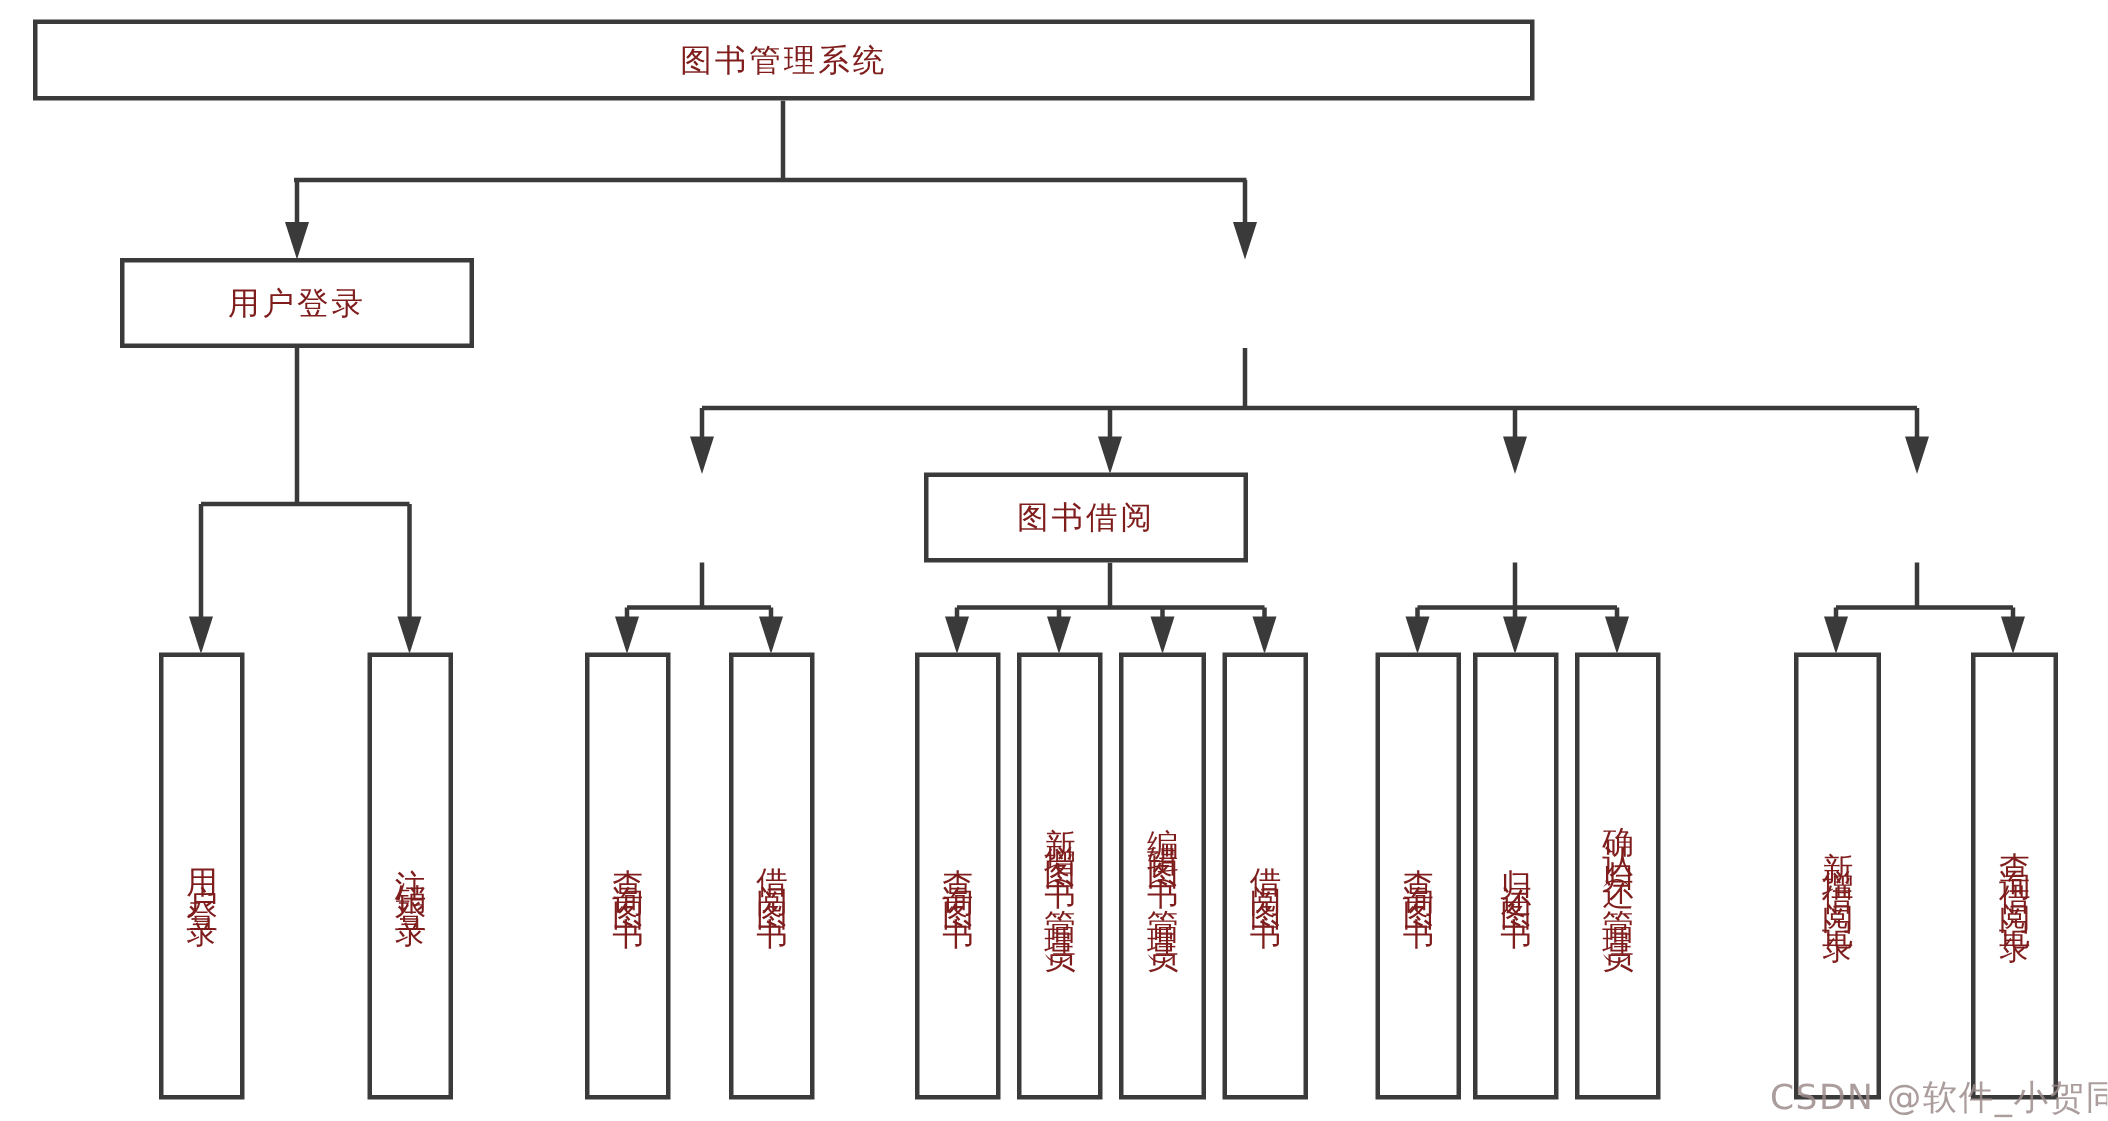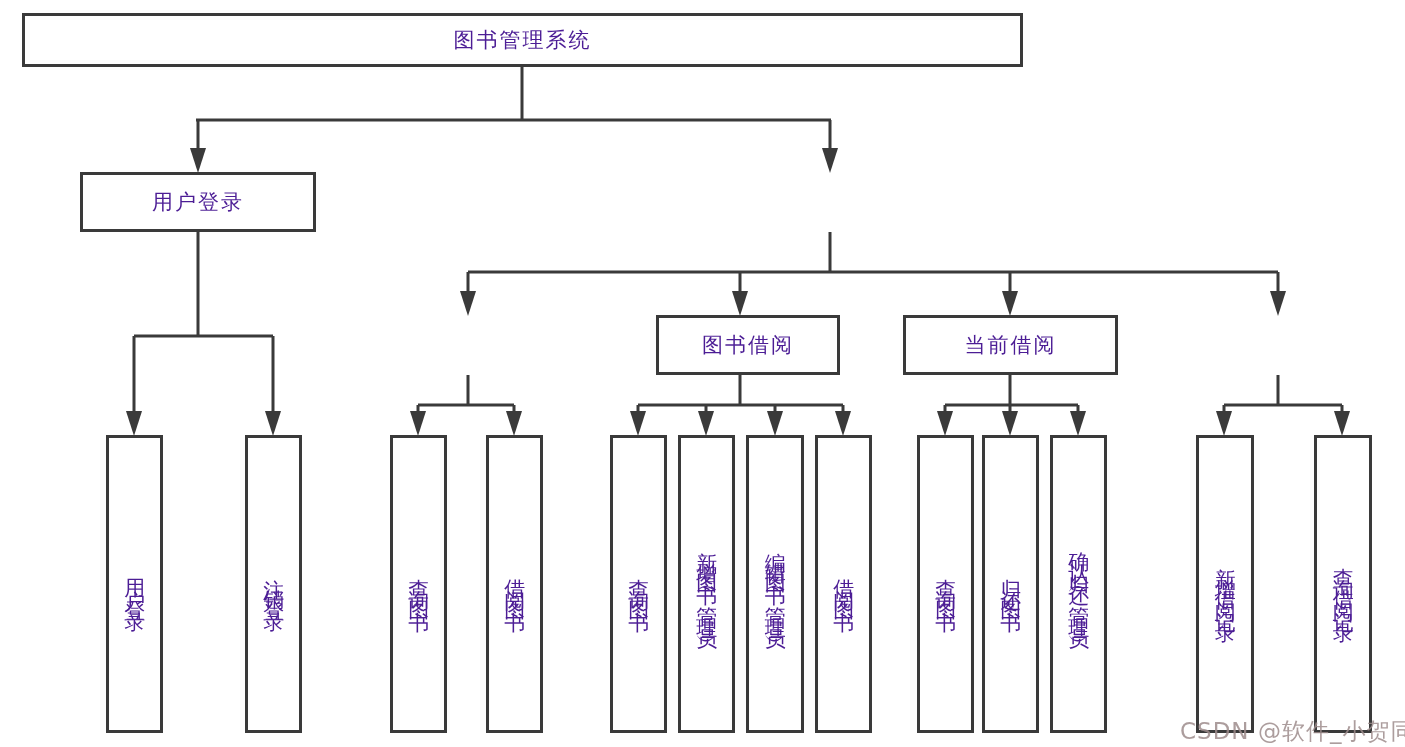--- a/index.html
+++ b/index.html
@@ -3,21 +3,21 @@
 <meta charset="utf-8">
 <style>
   html,body { margin:0; padding:0; background:#ffffff; }
   #stage {
     position:relative; width:1405px; height:747px; background:#ffffff;
     font-family:"DejaVu Sans","Liberation Sans",sans-serif; overflow:hidden;
   }
   #wires { position:absolute; left:0; top:0; width:1405px; height:747px; }
   .box {
     position:absolute; box-sizing:border-box; background:#ffffff;
-    border:3px solid #3a3a3a; color:#4c1d95;
+    border:3px solid #3a3a3a; color:#7f1d1d;
     display:flex; align-items:center; justify-content:center;
     font-size:21px; line-height:1.25; z-index:2; white-space:nowrap;
   }
   .h { letter-spacing:2px; }
   .v {
     writing-mode:vertical-rl; text-orientation:mixed;
     letter-spacing:11px; white-space:normal;
   }
   #watermark {
     position:absolute; left:1180px; top:716px; z-index:3;
@@ -67,22 +67,21 @@
       <polygon points="1070,411 1086,411 1078,436"></polygon>
       <polygon points="1216,411 1232,411 1224,436"></polygon>
       <polygon points="1334,411 1350,411 1342,436"></polygon>
     </g>
   </svg>
 
   <div class="box h" style="left:22px;top:13px;width:1001px;height:54px">图书管理系统</div>
 
   <div class="box h" style="left:80px;top:172px;width:236px;height:60px">用户登录</div>
 
-  <div class="box h" style="left:656px;top:315px;width:184px;height:60px">图书借阅</div>
-  <div class="box h" style="left:903px;top:315px;width:215px;height:60px">当前借阅</div>
+  <div class="box h" style="left:616px;top:315px;width:216px;height:60px">图书借阅</div>
 
   <div class="box v" style="left:106px;top:435px;width:57px;height:298px">用户登录</div>
   <div class="box v" style="left:245px;top:435px;width:57px;height:298px">注销登录</div>
 
   <div class="box v" style="left:390px;top:435px;width:57px;height:298px">查询图书</div>
   <div class="box v" style="left:486px;top:435px;width:57px;height:298px">借阅图书</div>
 
   <div class="box v" style="left:610px;top:435px;width:57px;height:298px">查询图书</div>
   <div class="box v" style="left:678px;top:435px;width:57px;height:298px">新增图书（管理员）</div>
   <div class="box v" style="left:746px;top:435px;width:58px;height:298px">编辑图书（管理员）</div>

